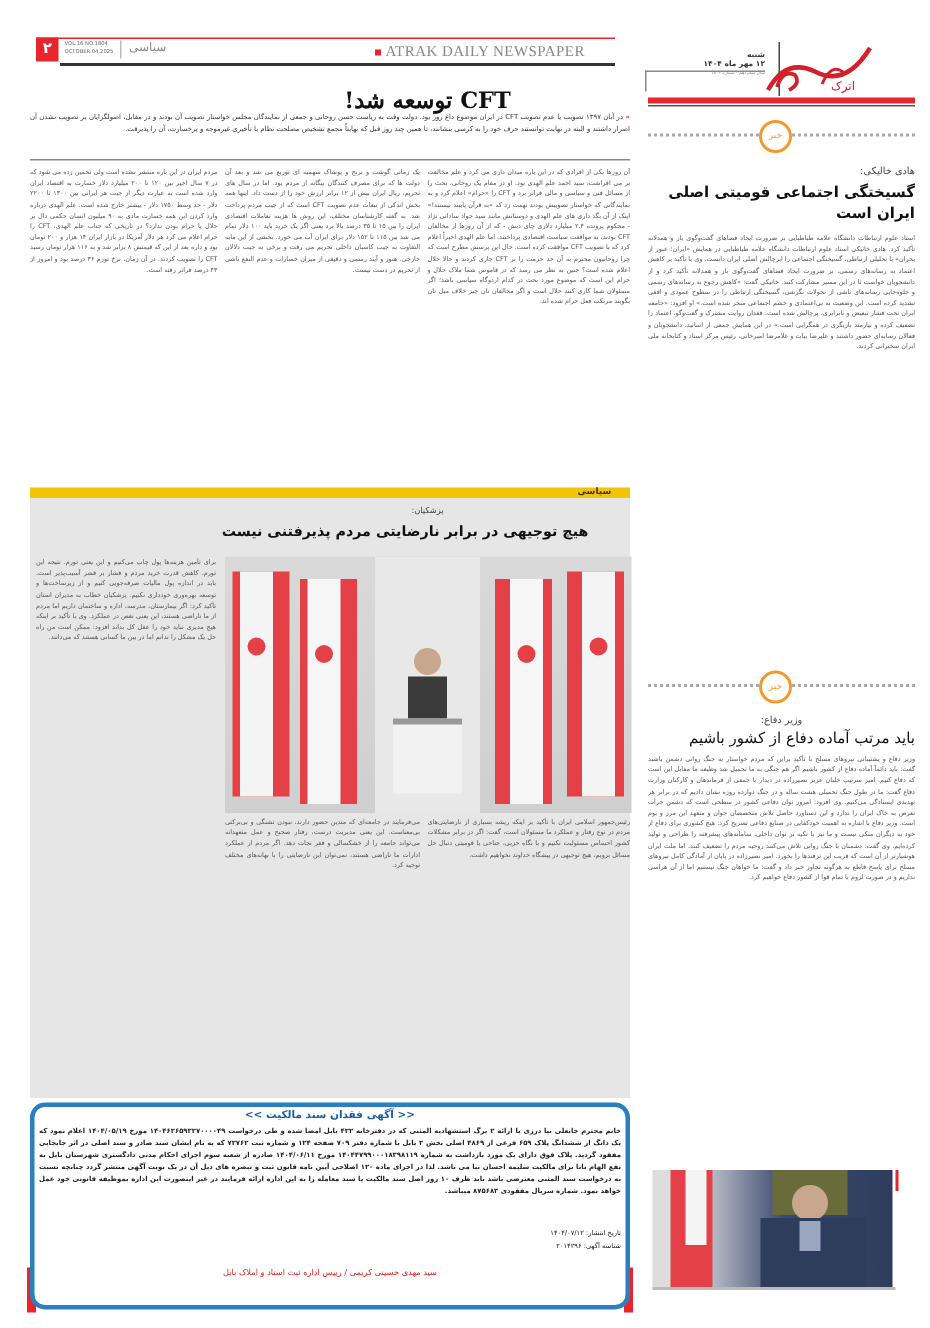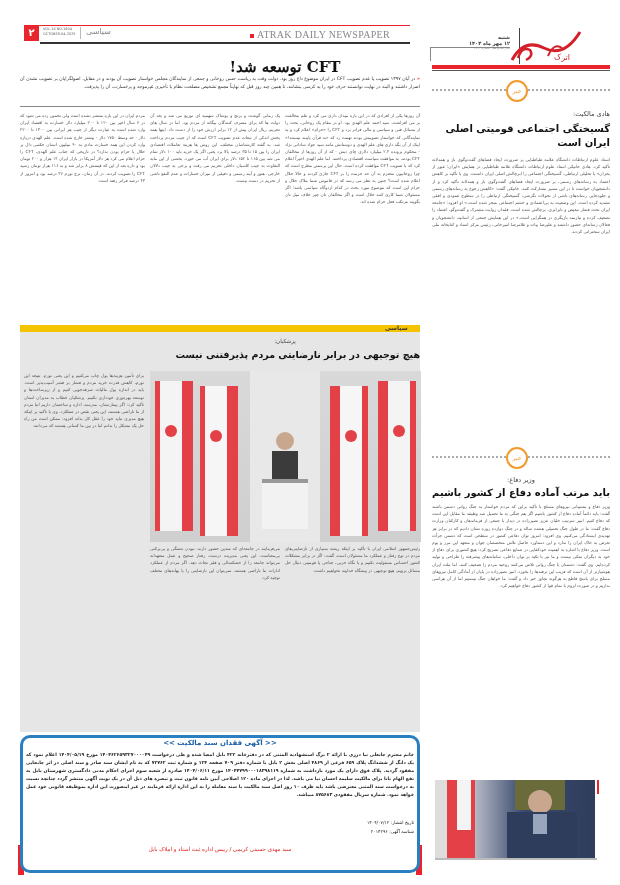--- a/index.html
+++ b/index.html
@@ -35,37 +35,37 @@
 #cft-title{left:150px;top:58px;width:270px;text-align:center;font-family:"DejaVu Serif",serif;font-size:15px;font-weight:bold;color:#111;direction:rtl}
 #cft-lead{left:20px;top:75px;width:400px;font-size:4.6px;line-height:7.5px;color:#333}
 #cft-lead .chev{color:#e8242c;font-weight:bold}
 #cft-lead-line{left:20px;top:106px;width:400px;height:1px;background:#888}
 .col{top:112px;height:205px;overflow:hidden}
 
 #sec-bar{left:20px;top:325px;width:400px;height:7px;background:#f5c400}
 #sec-bar-lbl{left:385px;top:324px;font-size:6px;font-weight:bold;color:#333;direction:rtl}
 #pez-box{left:20px;top:332px;width:400px;height:400px;background:#e6e6e6}
 #pez-kicker{left:150px;top:338px;width:270px;text-align:center;font-size:5.5px;color:#444;direction:rtl}
-#pez-title{left:120px;top:349px;width:300px;text-align:right;font-size:9.5px;font-weight:bold;color:#111;direction:rtl}
+#pez-title{left:120px;top:349px;width:300px;text-align:center;font-size:9.5px;font-weight:bold;color:#111;direction:rtl}
 #pez-photo{left:150px;top:371px;width:271px;height:171px;background:linear-gradient(#d9d9d9,#cfcfcf)}
 
 #ad-box{left:20px;top:735px;width:400px;height:138px;border:3px solid #2a7fc1;border-radius:10px;background:#fff}
 #ad-redl{left:18px;top:845px;width:6px;height:30px;background:#e8242c}
 #ad-redr{left:416px;top:845px;width:6px;height:30px;background:#e8242c}
 #ad-title{left:20px;top:739px;width:400px;text-align:center;font-size:7px;font-weight:bold;color:#1a5fa5;direction:rtl}
 #ad-body{left:26px;top:751px;width:388px;font-size:4.6px;line-height:8px;color:#222;font-weight:bold}
 #ad-date{left:250px;top:820px;width:164px;font-size:4.5px;color:#222;direction:rtl;text-align:right}
 #ad-code{left:250px;top:829px;width:164px;font-size:4.5px;color:#222;direction:rtl;text-align:right}
 #ad-sign{left:20px;top:846px;width:400px;text-align:center;font-size:5.5px;color:#d22;direction:rtl}
 
 #khal-kicker{left:432px;top:110px;width:178px;font-size:6.5px;color:#444;direction:rtl;text-align:right}
 #khal-title{left:432px;top:122px;width:178px;font-size:10px;font-weight:bold;line-height:14px;color:#111;direction:rtl;text-align:right}
 #khal-body{left:432px;top:156px;width:178px;height:268px;overflow:hidden}
 #vd-kicker{left:432px;top:476px;width:178px;font-size:6.5px;color:#444;direction:rtl;text-align:center}
-#vd-title{left:432px;top:487px;width:178px;font-size:10px;font-weight:bold;color:#111;direction:rtl;text-align:center}
+#vd-title{left:432px;top:487px;width:178px;font-size:10px;font-weight:normal;color:#111;direction:rtl;text-align:right}
 #vd-body{left:432px;top:503px;width:178px;height:275px;overflow:hidden}
 #vd-photo{left:435px;top:780px;width:160px;height:78px;background:linear-gradient(90deg,#ddd 0,#ddd 20%,#c9ccd4 20%,#3a4a6e 55%,#2f3d5c 100%)}
 #vd-photo-shadow{left:435px;top:858px;width:162px;height:2px;background:#bbb}
 #vd-redtag{left:597px;top:780px;width:2px;height:14px;background:#e8242c}
 </style>
 </head>
 <body>
 
 <div class="abs" id="hdr-topline"></div>
 <div class="abs" id="hdr-red">۲</div>
@@ -150,21 +150,21 @@
 <div class="abs" id="ad-title">&lt;&lt; آگهی فقدان سند مالکیت &gt;&gt;</div>
 <div class="abs rtl" id="ad-body">خانم محترم جانعلی نیا درزی با ارائه ۲ برگ استشهادیه المثنی که در دفترخانه ۴۲۲ بابل امضا شده و طی درخواست ۱۴۰۴۶۲۶۵۹۳۲۷۰۰۰۰۴۹ مورخ ۱۴۰۴/۰۵/۱۹ اعلام نمود که یک دانگ از ششدانگ پلاک ۶۵۹ فرعی از ۴۸۶۹ اصلی بخش ۲ بابل با شماره دفتر ۷۰۹ صفحه ۱۲۴ و شماره ثبت ۷۲۷۶۲ که به نام ایشان سند صادر و سند اصلی در اثر جابجایی مفقود گردید. پلاک فوق دارای یک مورد بازداشت به شماره ۱۴۰۴۴۷۹۹۰۰۰۱۸۳۹۸۱۱۹ مورخ ۱۴۰۴/۰۶/۱۱ صادره از شعبه سوم اجرای احکام مدنی دادگستری شهرستان بابل به نفع الهام نانا برای مالکیت سلیمه احسان نیا می باشد. لذا در اجرای ماده ۱۲۰ اصلاحی آیین نامه قانون ثبت و تبصره های ذیل آن در یک نوبت آگهی منتشر گردد چنانچه نسبت به درخواست سند المثنی معترضی باشد باید ظرف ۱۰ روز اصل سند مالکیت یا سند معامله را به این اداره ارائه فرمایند در غیر اینصورت این اداره بموظیفه قانونی خود عمل خواهد نمود. شماره سریال مفقودی ۸۷۵۶۸۳ میباشد.</div>
 <div class="abs" id="ad-date">تاریخ انتشار: ۱۴۰۴/۰۷/۱۲</div>
 <div class="abs" id="ad-code">شناسه آگهی: ۲۰۱۴۲۹۶</div>
 <div class="abs" id="ad-sign">سید مهدی حسینی کریمی / رییس اداره ثبت اسناد و املاک بابل</div>
 
 <div class="abs khabar-row" style="top:80px">
   <div class="dots"></div>
   <div class="circ">خبر</div>
 </div>
-<div class="abs" id="khal-kicker">هادی مالکیت:</div>
+<div class="abs" id="khal-kicker">هادی خالیکی:</div>
 <div class="abs" id="khal-title">گسیختگی اجتماعی قومیتی اصلی ایران است</div>
 <div class="abs rtl body-text" id="khal-body">استاد علوم ارتباطات دانشگاه علامه طباطبایی بر ضرورت ایجاد فضاهای گفت‌وگوی باز و همدلانه تأکید کرد. هادی خانیکی استاد علوم ارتباطات دانشگاه علامه طباطبایی در همایش «ایران؛ عبور از بحران» با تحلیلی ارتباطی، گسیختگی اجتماعی را ابرچالش اصلی ایران دانست. وی با تأکید بر کاهش اعتماد به رسانه‌های رسمی، بر ضرورت ایجاد فضاهای گفت‌وگوی باز و همدلانه تأکید کرد و از دانشجویان خواست تا در این مسیر مشارکت کنند. خانیکی گفت: «کاهش رجوع به رسانه‌های رسمی و جلوه‌جایی رسانه‌های ناشی از تحولات نگرشی، گسیختگی ارتباطی را در سطوح عمودی و افقی تشدید کرده است. این وضعیت به بی‌اعتمادی و خشم اجتماعی منجر شده است.» او افزود: «جامعه ایران تحت فشار تبعیض و نابرابری، پرچالش شده است. فقدان روایت مشترک و گفت‌وگو، اعتماد را تضعیف کرده و نیازمند بازیگری در همگرایی است.» در این همایش جمعی از اساتید، دانشجویان و فعالان رسانه‌ای حضور داشتند و علیرضا بیات و غلامرضا امیرخانی، رئیس مرکز اسناد و کتابخانه ملی ایران سخنرانی کردند.</div>
 
 <div class="abs khabar-row" style="top:447px">
   <div class="dots"></div>
   <div class="circ">خبر</div>
 </div>
 <div class="abs" id="vd-kicker">وزیر دفاع:</div>
 <div class="abs" id="vd-title">باید مرتب آماده دفاع از کشور باشیم</div>
 <div class="abs rtl body-text" id="vd-body">وزیر دفاع و پشتیبانی نیروهای مسلح با تأکید براین که مردم خواستار به جنگ روانی دشمن باشند گفت: باید دائماً آماده دفاع از کشور باشیم اگر هم جنگی به ما تحمیل شد وظیفه ما مقابل این است که دفاع کنیم. امیر سرتیپ خلبان عزیز نصیرزاده در دیدار با جمعی از فرماندهان و کارکنان وزارت دفاع گفت: ما در طول جنگ تحمیلی هشت ساله و در جنگ دوازده روزه نشان دادیم که در برابر هر تهدیدی ایستادگی می‌کنیم. وی افزود: امروز توان دفاعی کشور در سطحی است که دشمن جرأت تعرض به خاک ایران را ندارد و این دستاورد حاصل تلاش متخصصان جوان و متعهد این مرز و بوم است. وزیر دفاع با اشاره به اهمیت خودکفایی در صنایع دفاعی تصریح کرد: هیچ کشوری برای دفاع از خود به دیگران متکی نیست و ما نیز با تکیه بر توان داخلی، سامانه‌های پیشرفته را طراحی و تولید کرده‌ایم. وی گفت: دشمنان با جنگ روانی تلاش می‌کنند روحیه مردم را تضعیف کنند، اما ملت ایران هوشیارتر از آن است که فریب این ترفندها را بخورد. امیر نصیرزاده در پایان از آمادگی کامل نیروهای مسلح برای پاسخ قاطع به هرگونه تجاوز خبر داد و گفت: ما خواهان جنگ نیستیم اما از آن هراسی نداریم و در صورت لزوم با تمام قوا از کشور دفاع خواهیم کرد.</div>

